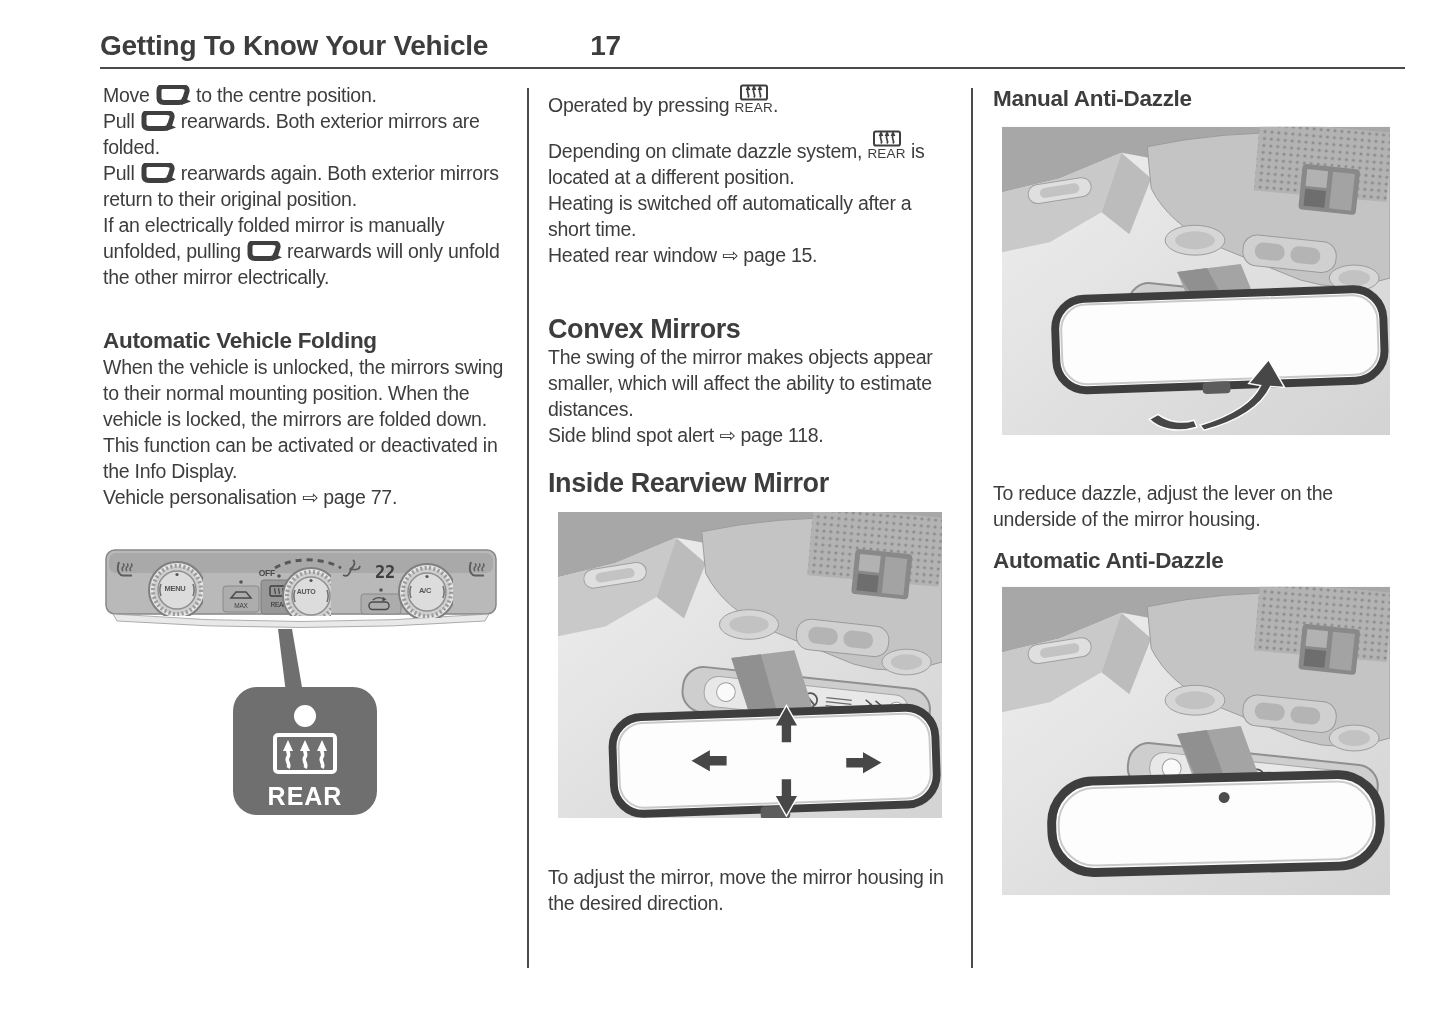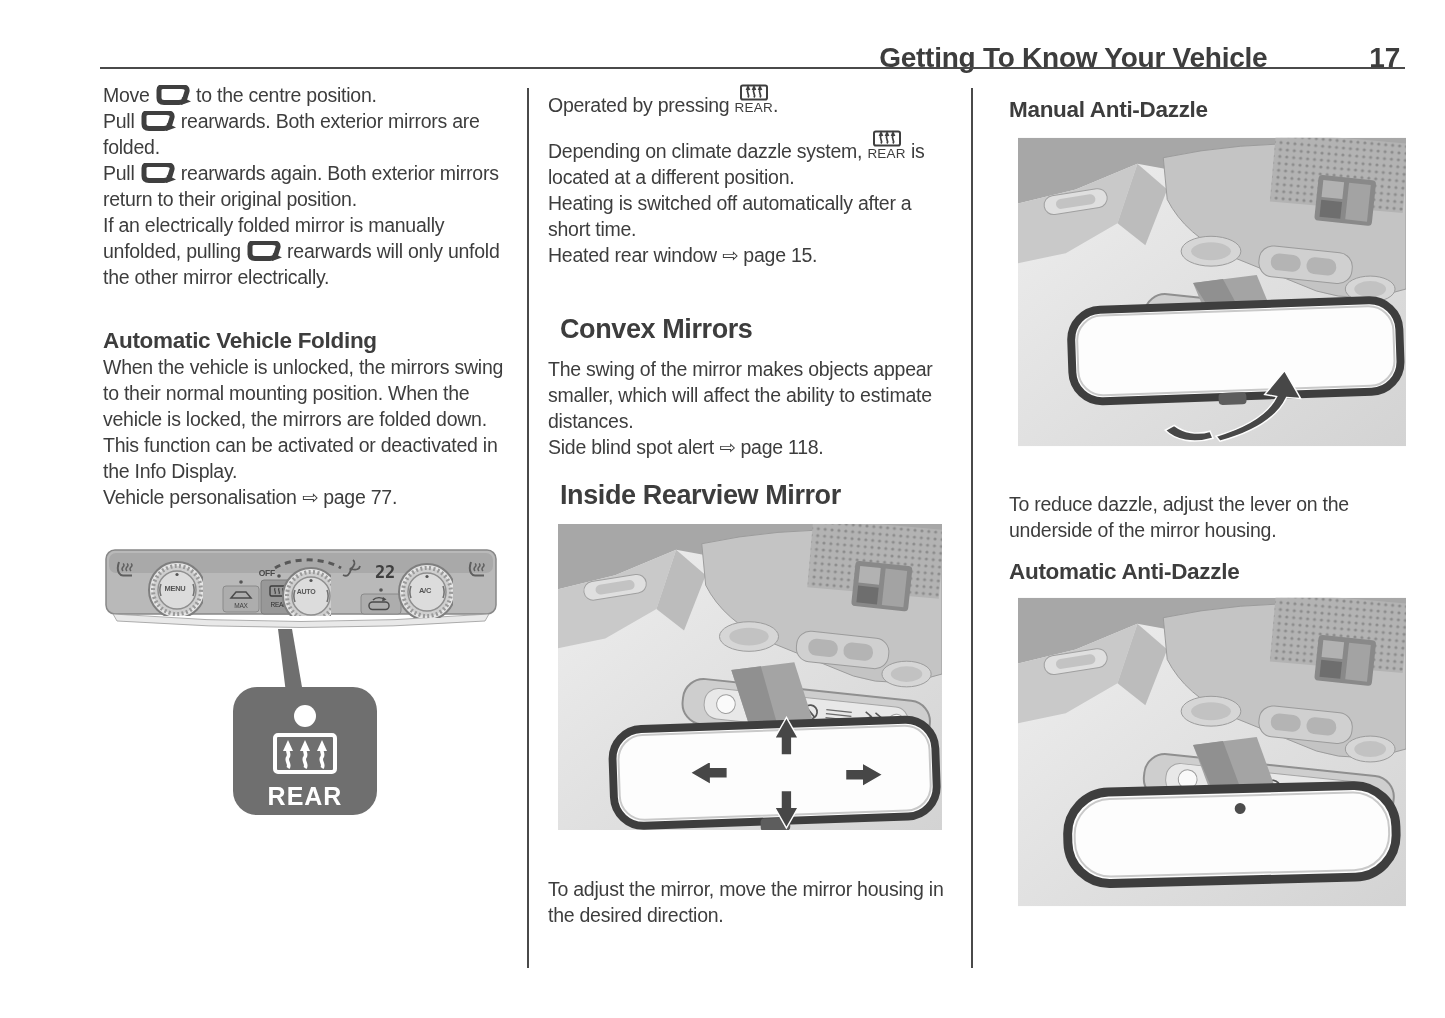--- a/index.html
+++ b/index.html
@@ -2,35 +2,35 @@
 <html><head>
 <meta charset="utf-8">
 <style>
   html,body{margin:0;padding:0;background:#fff;}
   .page{
     position:relative; width:1445px; height:1018px; background:#ffffff;
     font-family:"Liberation Sans","DejaVu Sans",sans-serif;
     color:#3d3d3d; letter-spacing:-0.25px; overflow:hidden;
   }
   
-  .header{position:absolute; left:100px; right:45px; top:42px; height:36px;
-    display:flex; justify-content:flex-end; align-items:baseline;}
+  .header{position:absolute; left:100px; right:45px; top:30px; height:36px;
+    display:flex; justify-content:flex-start; align-items:baseline;}
   .header .title{font-size:28px; font-weight:bold; margin-right:102px;}
   .header .pageno{font-size:28px; font-weight:bold;}
   .header-rule{position:absolute; left:100px; right:40px; top:67px; height:2px; background:#4a4a4a;}
   
   .col{position:absolute; top:82px; font-size:19.5px; line-height:26px;}
   .col1{left:103px; width:402px;}
   .col2{left:548px; width:406px;}
-  .col3{left:993px; width:400px; top:97px;margin-left:16px;}
+  .col3{left:993px; width:400px; top:86px;}
   .divider{position:absolute; top:88px; height:880px; width:2px; background:#4a4a4a;}
   .div1{left:527px;} .div2{left:971px;}
   p{margin:0;}
   .gap-top-sm{margin-top:10px;}
-  h2{font-size:27px; line-height:30px; font-weight:bold; margin:12px; letter-spacing:-0.4px;}
+  h2{font-size:27px; line-height:30px; font-weight:bold; margin:0; letter-spacing:-0.4px;}
   h3{font-size:22.5px; line-height:26px; font-weight:bold; margin:0; letter-spacing:-0.3px;}
   .mt8{} .mt12{margin-top:12px;} .mt14{margin-top:14px;} .mt16{margin-top:16px;}
   .mt20{margin-top:20px;} .mt26{margin-top:26px;} .mt28{margin-top:28px;} .mt38{margin-top:38px;} .mt44{margin-top:44px;} .mt46{margin-top:46px;}
   
   .mirror-glyph{display:inline-block; vertical-align:-4px;}
   .rear-switch{display:inline-block; text-align:center; vertical-align:baseline; line-height:normal;}
   .rear-switch svg{display:block; margin:0 auto 0;}
   .rear-switch .lbl{display:block; font-size:13.5px; line-height:14px; letter-spacing:0.2px; color:#3d3d3d;}
   .fig-img{display:block;}
   .heated-figure{position:relative; width:396px; height:294px;}

